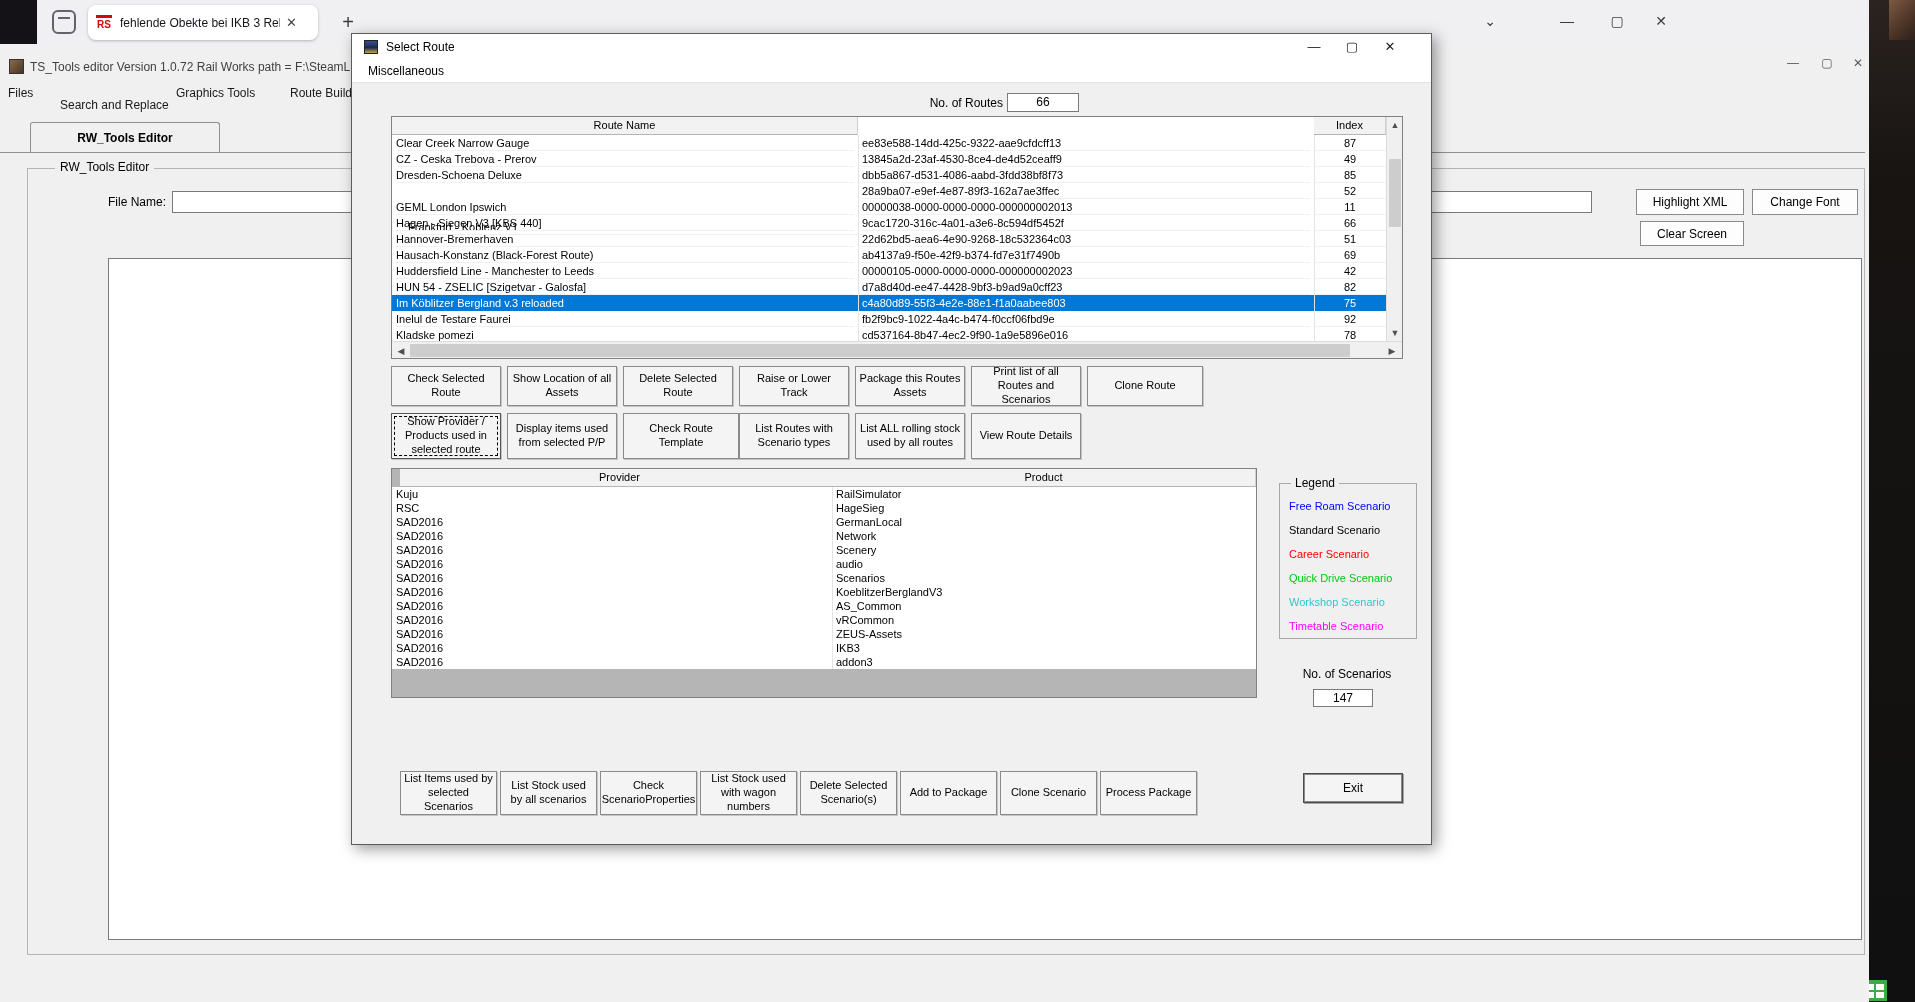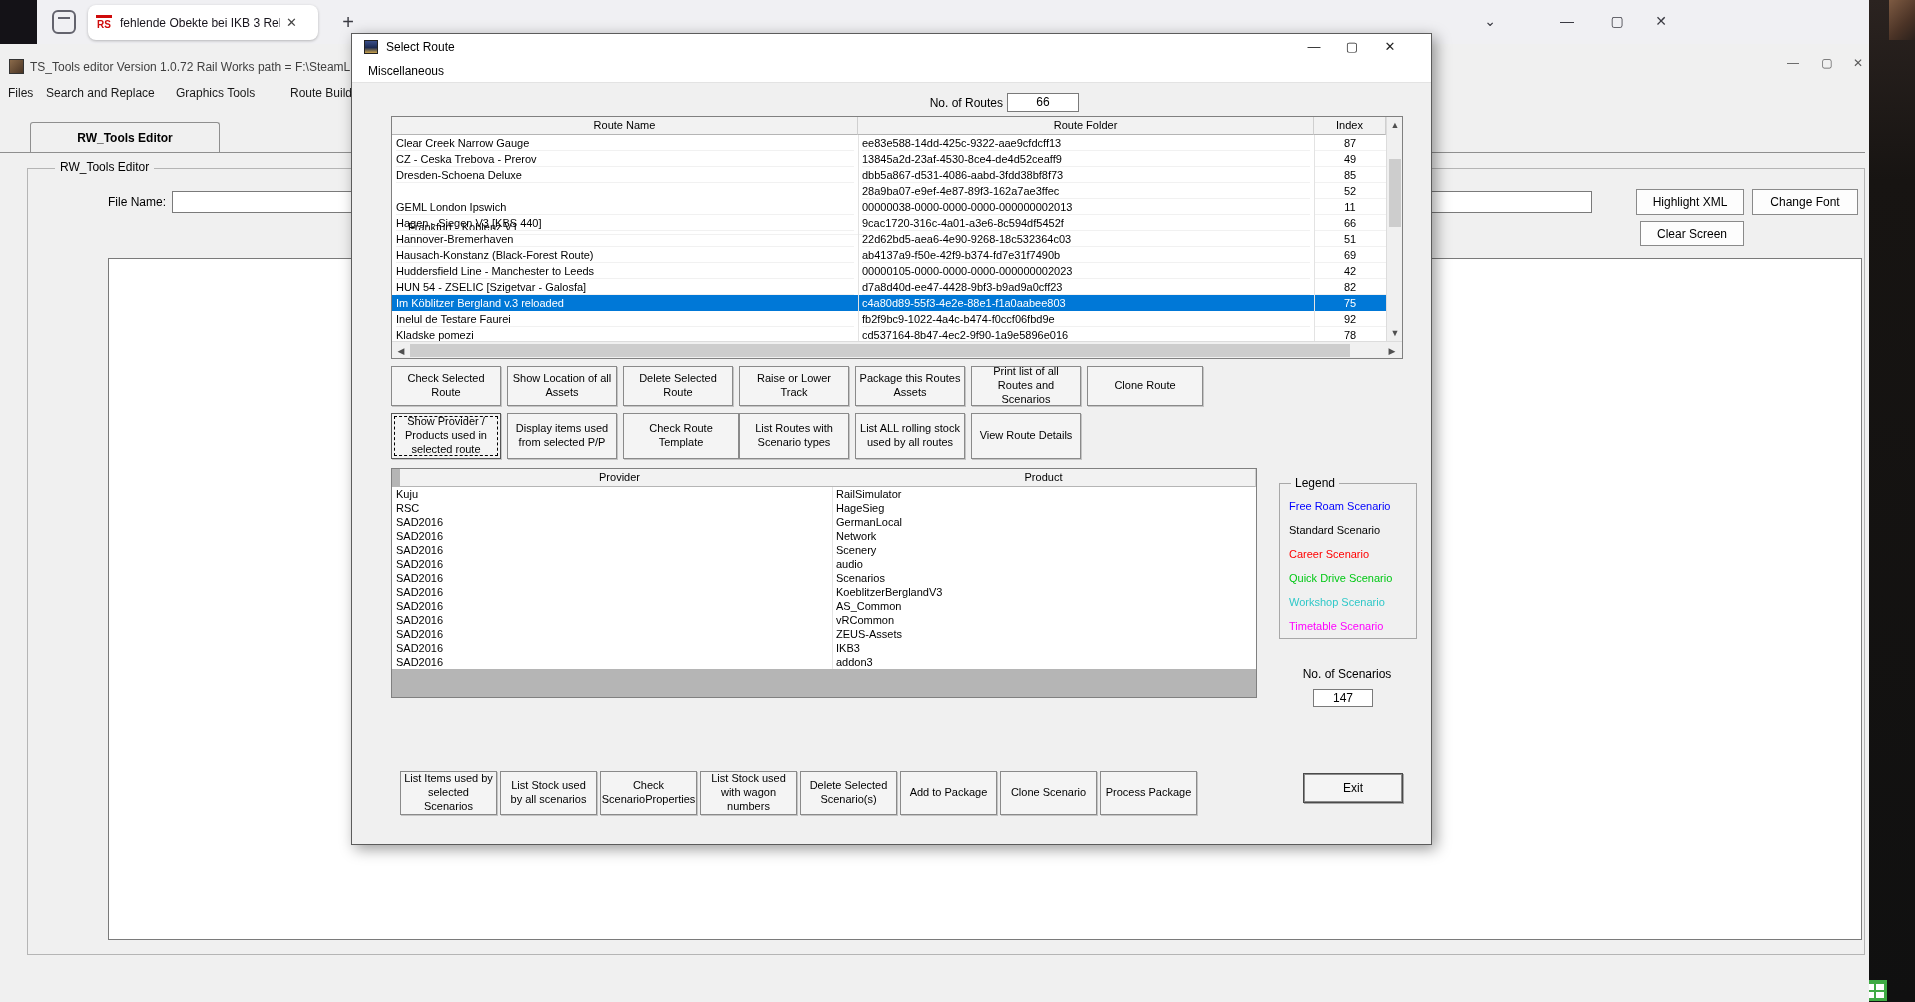--- a/index.html
+++ b/index.html
@@ -139,21 +139,21 @@
   <div class="main-window">
     <div class="mw-titlebar">
       <div class="mw-icon"></div>
       <div class="mw-title">TS_Tools editor  Version 1.0.72  Rail Works path = F:\SteamLib</div>
       <div class="mw-ctrl" style="left:1778px;">—</div>
       <div class="mw-ctrl" style="left:1812px;">▢</div>
       <div class="mw-ctrl" style="left:1843px;">✕</div>
     </div>
     <div class="mw-menubar">
       <div class="mw-menu-item" style="left:8px;">Files</div>
-      <div class="mw-menu-item" style="left:46px;">Search and Replace</div>
+      <div class="mw-menu-item" style="left:60px;margin-top:12px;">Search and Replace</div>
       <div class="mw-menu-item" style="left:176px;">Graphics Tools</div>
       <div class="mw-menu-item" style="left:290px;">Route Building Tools</div>
     </div>
     <div class="mw-tab">RW_Tools Editor</div>
     <div class="mw-tabline"></div>
     <div class="mw-groupbox"></div>
     <div class="mw-groupbox-label">RW_Tools Editor</div>
     <div class="mw-filename-label">File Name:</div>
     <div class="mw-filename-input"></div>
     <div class="mw-btn" style="left:1636px; top:145px; width:108px; height:26px;">Highlight XML</div>
@@ -172,21 +172,20 @@
     </div>
     <div class="dlg-menubar">
       <div class="dlg-menu-item">Miscellaneous</div>
     </div>
 
     <div class="field-label" style="left:566px; top:62px; width:85px; text-align:right;">No. of Routes</div>
     <div class="field-box" style="left:655px; top:59px; width:72px; height:19px; line-height:17px;">66</div>
 
     <div class="route-table">
       <div class="rt-header" style="left:0; width:466px;">Route Name</div>
-      <div class="rt-header" style="left:466px; width:456px;">Route Folder</div>
       <div class="rt-header" style="left:922px; width:72px;">Index</div>
       <div id="route-rows">
           <div class="rt-row" style="left: 0px; top: 18px; width: 994px;">
             <div class="c" style="left: 4px; width: 458px;">Clear Creek Narrow Gauge</div>
             <div class="c" style="left: 470px; width: 448px;">ee83e588-14dd-425c-9322-aae9cfdcff13</div>
             <div class="c" style="left: 922px; width: 72px; text-align: center;">87</div>
           </div>
           <div class="rt-row" style="left: 0px; top: 34px; width: 994px;">
             <div class="c" style="left: 4px; width: 458px;">CZ - Ceska Trebova - Prerov</div>
             <div class="c" style="left: 470px; width: 448px;">13845a2d-23af-4530-8ce4-de4d52ceaff9</div>

